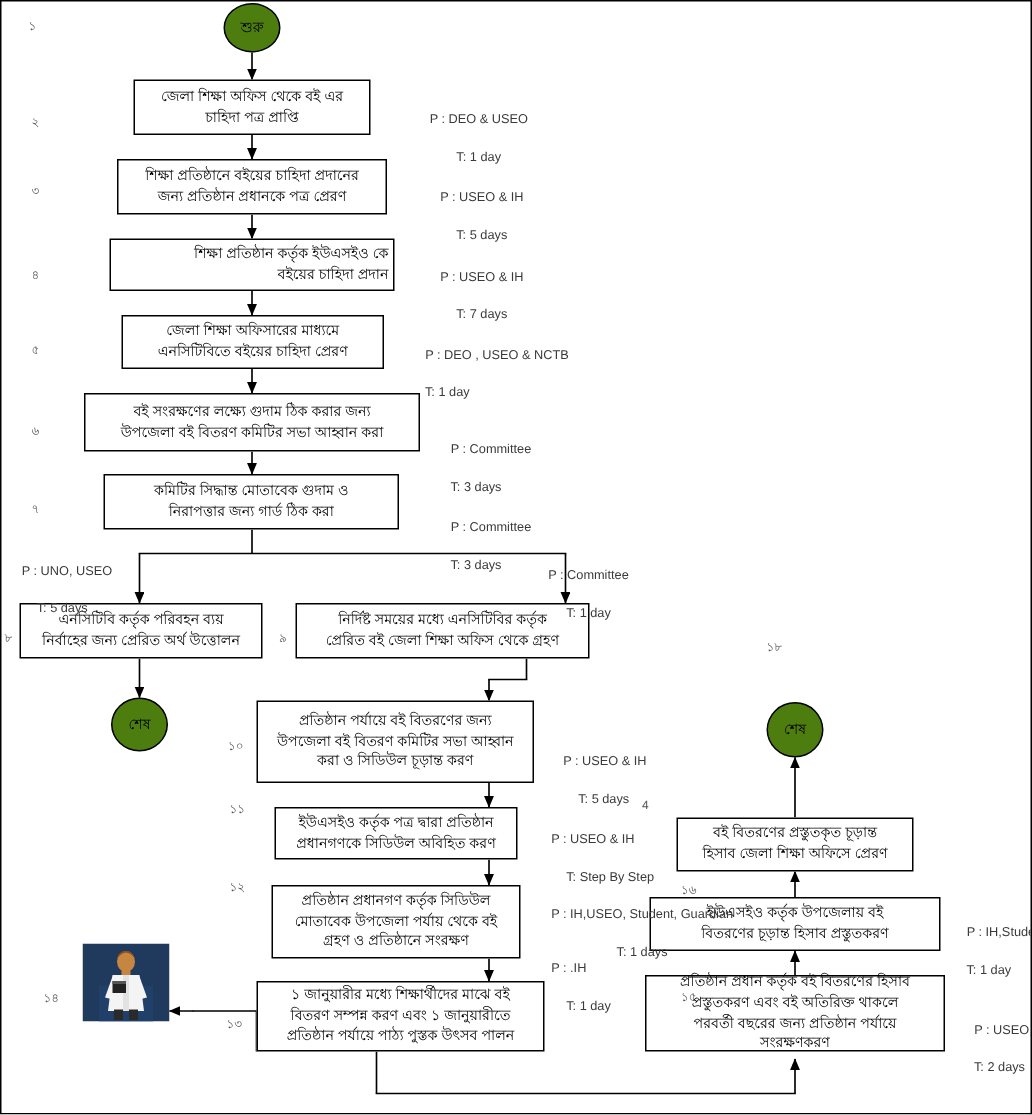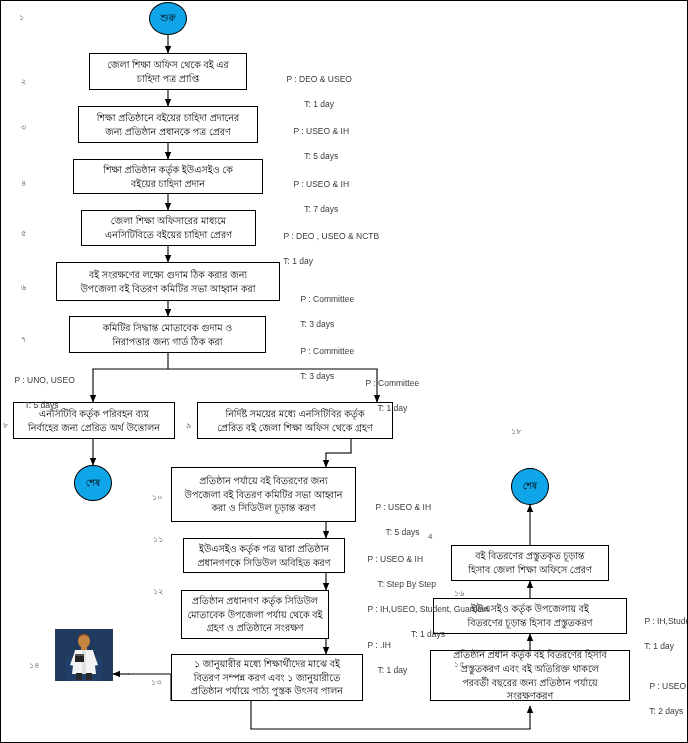--- a/index.html
+++ b/index.html
@@ -37,21 +37,21 @@
     color:#000000;
     padding:2px 3px;
     z-index:3;
   }
   .node .ln{display:block;white-space:nowrap;}
   .term{
     position:absolute;
     box-sizing:border-box;
     border:1px solid #000000;
     border-radius:50%;
-    background:#0ea5e9;
+    background:#4d7c0f;
     display:flex;
     align-items:center;
     justify-content:center;
     font-size:9.5px;
     color:#000000;
     z-index:3;
   }
   .stepnum{
     position:absolute;
     font-size:8px;
@@ -150,21 +150,21 @@
   <div class="node" style="left:77px;top:105px;width:180px;height:37px;">
     <span class="ln">শিক্ষা প্রতিষ্ঠানে বইয়ের চাহিদা প্রদানের</span>
     <span class="ln">জন্য প্রতিষ্ঠান প্রধানকে পত্র প্রেরণ</span>
   </div>
   <div class="stepnum" style="left:20px;top:120px;">৩</div>
   <div class="ptlabel ctr" style="left:283px;top:111px;">
     <span>P : USEO &amp; IH</span><br>
     <span>T: 5 days</span>
   </div>
 
-  <div class="node" style="left:72px;top:158px;width:190px;height:35px;">
+  <div class="node" style="left:72px;top:158px;width:190px;height:35px;align-items:flex-end;">
     <span class="ln">শিক্ষা প্রতিষ্ঠান কর্তৃক ইউএসইও কে</span>
     <span class="ln">বইয়ের চাহিদা প্রদান</span>
   </div>
   <div class="stepnum" style="left:20px;top:176px;">৪</div>
   <div class="ptlabel ctr" style="left:283px;top:164px;">
     <span>P : USEO &amp; IH</span><br>
     <span>T: 7 days</span>
   </div>
 
   <div class="node" style="left:80px;top:209px;width:175px;height:36px;">
@@ -237,21 +237,21 @@
   <div class="node" style="left:182px;top:537px;width:162px;height:35px;">
     <span class="ln">ইউএসইও কর্তৃক পত্র দ্বারা প্রতিষ্ঠান</span>
     <span class="ln">প্রধানগণকে সিডিউল অবিহিত করণ</span>
   </div>
   <div class="stepnum" style="left:152px;top:532px;text-align:center;">১১</div>
   <div class="ptlabel" style="left:357px;top:539px;">
     <span>P : USEO &amp; IH</span><br>
     <span style="margin-left:10px;">T: Step By Step</span>
   </div>
 
-  <div class="node" style="left:180px;top:589px;width:148px;height:49px;">
+  <div class="node" style="left:180px;top:589px;width:166px;height:49px;">
     <span class="ln">প্রতিষ্ঠান প্রধানগণ কর্তৃক  সিডিউল</span>
     <span class="ln">মোতাবেক উপজেলা পর্যায় থেকে বই</span>
     <span class="ln">গ্রহণ  ও প্রতিষ্ঠানে সংরক্ষণ</span>
   </div>
   <div class="stepnum" style="left:152px;top:584px;">১২</div>
   <div class="ptlabel ctr" style="left:357px;top:589px;">
     <span>P : IH,USEO, Student, Guardian</span><br>
     <span>T: 1 days</span>
   </div>
 

